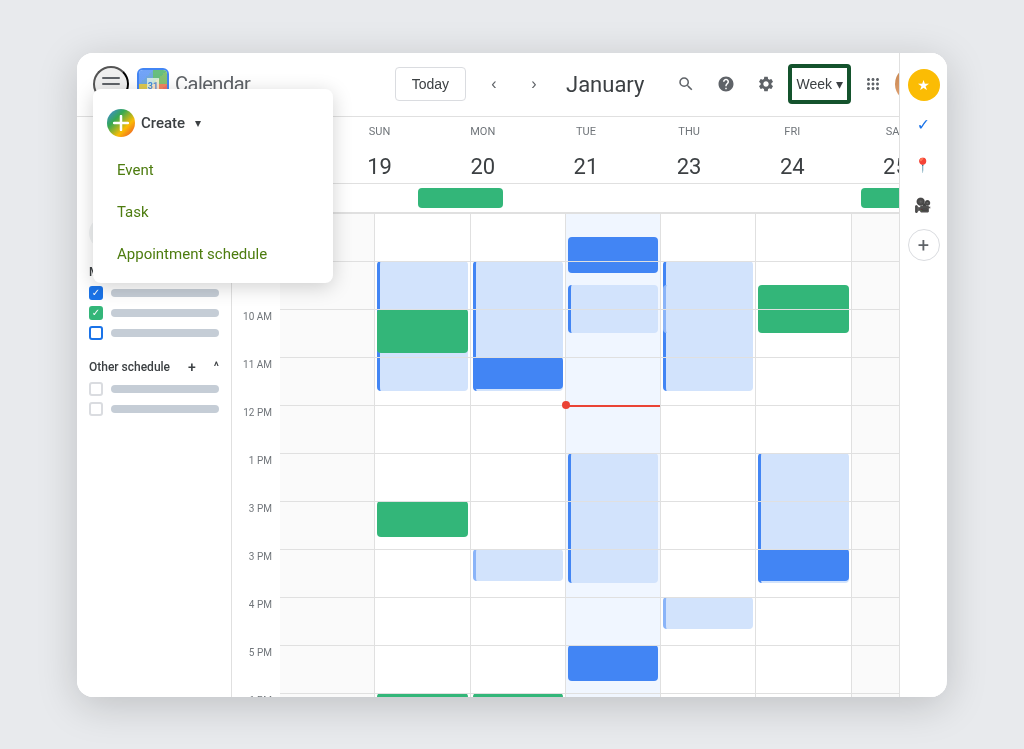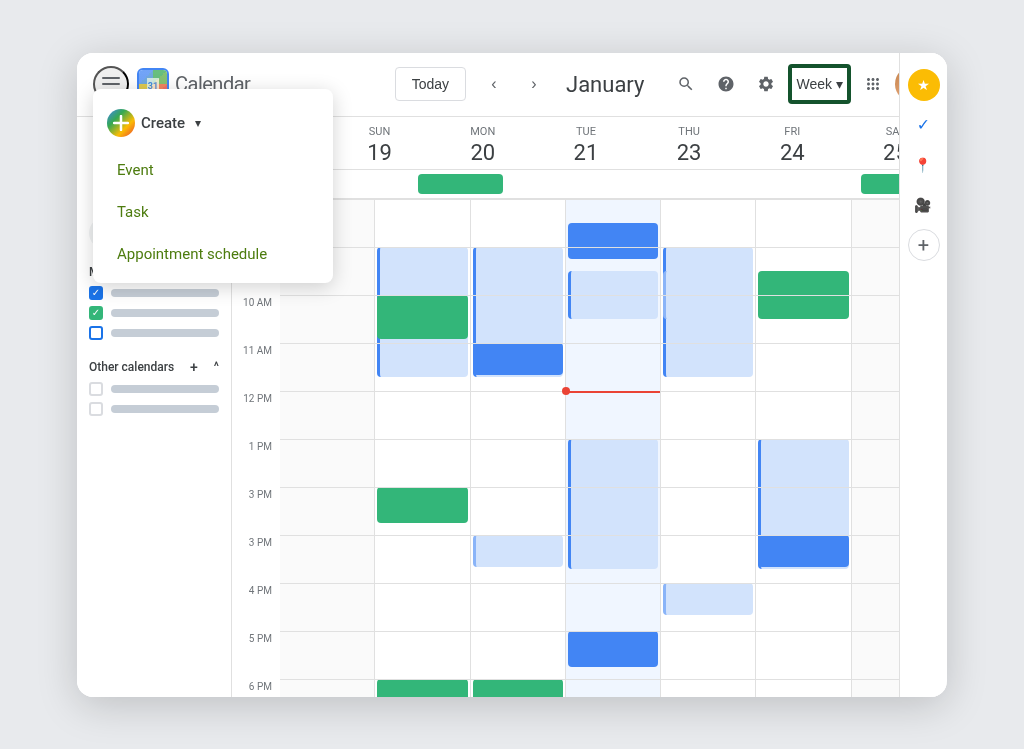--- a/index.html
+++ b/index.html
@@ -274,21 +274,21 @@
       text-align: center;
       padding: 8px 0 4px;
       font-size: 11px;
       color: #70757a;
     }
     .day-header .day-num {
       display: block;
       font-size: 22px;
       font-weight: 400;
       color: #3c4043;
-      margin-top: 2px;
+      margin-top: 16px;
     }
     .day-header.today .day-num {
       background: #1a73e8;
       color: white;
       width: 40px; height: 40px;
       border-radius: 50%;
       display: flex; align-items: center; justify-content: center;
       margin: 2px auto 0;
       font-size: 20px;
     }
@@ -501,21 +501,21 @@
             <div class="cal-name-bar" style="background:#c5cdd6;"></div>
           </div>
           <div class="cal-item">
             <div class="cal-checkbox empty"></div>
             <div class="cal-name-bar" style="background:#c5cdd6; width:70%;"></div>
           </div>
         </div>
 
         <div class="calendars-section">
           <div class="calendars-label">
-            <span>Other calendars</span>
+            <span>Other schedule</span>
             <span style="font-size:14px;">+</span>
             <span>^</span>
           </div>
           <div class="other-cal-item">
             <div class="other-cal-checkbox"></div>
             <div class="cal-name-bar" style="background:#c5cdd6;"></div>
           </div>
           <div class="other-cal-item">
             <div class="other-cal-checkbox"></div>
             <div class="cal-name-bar" style="background:#c5cdd6; width:80%;"></div>

